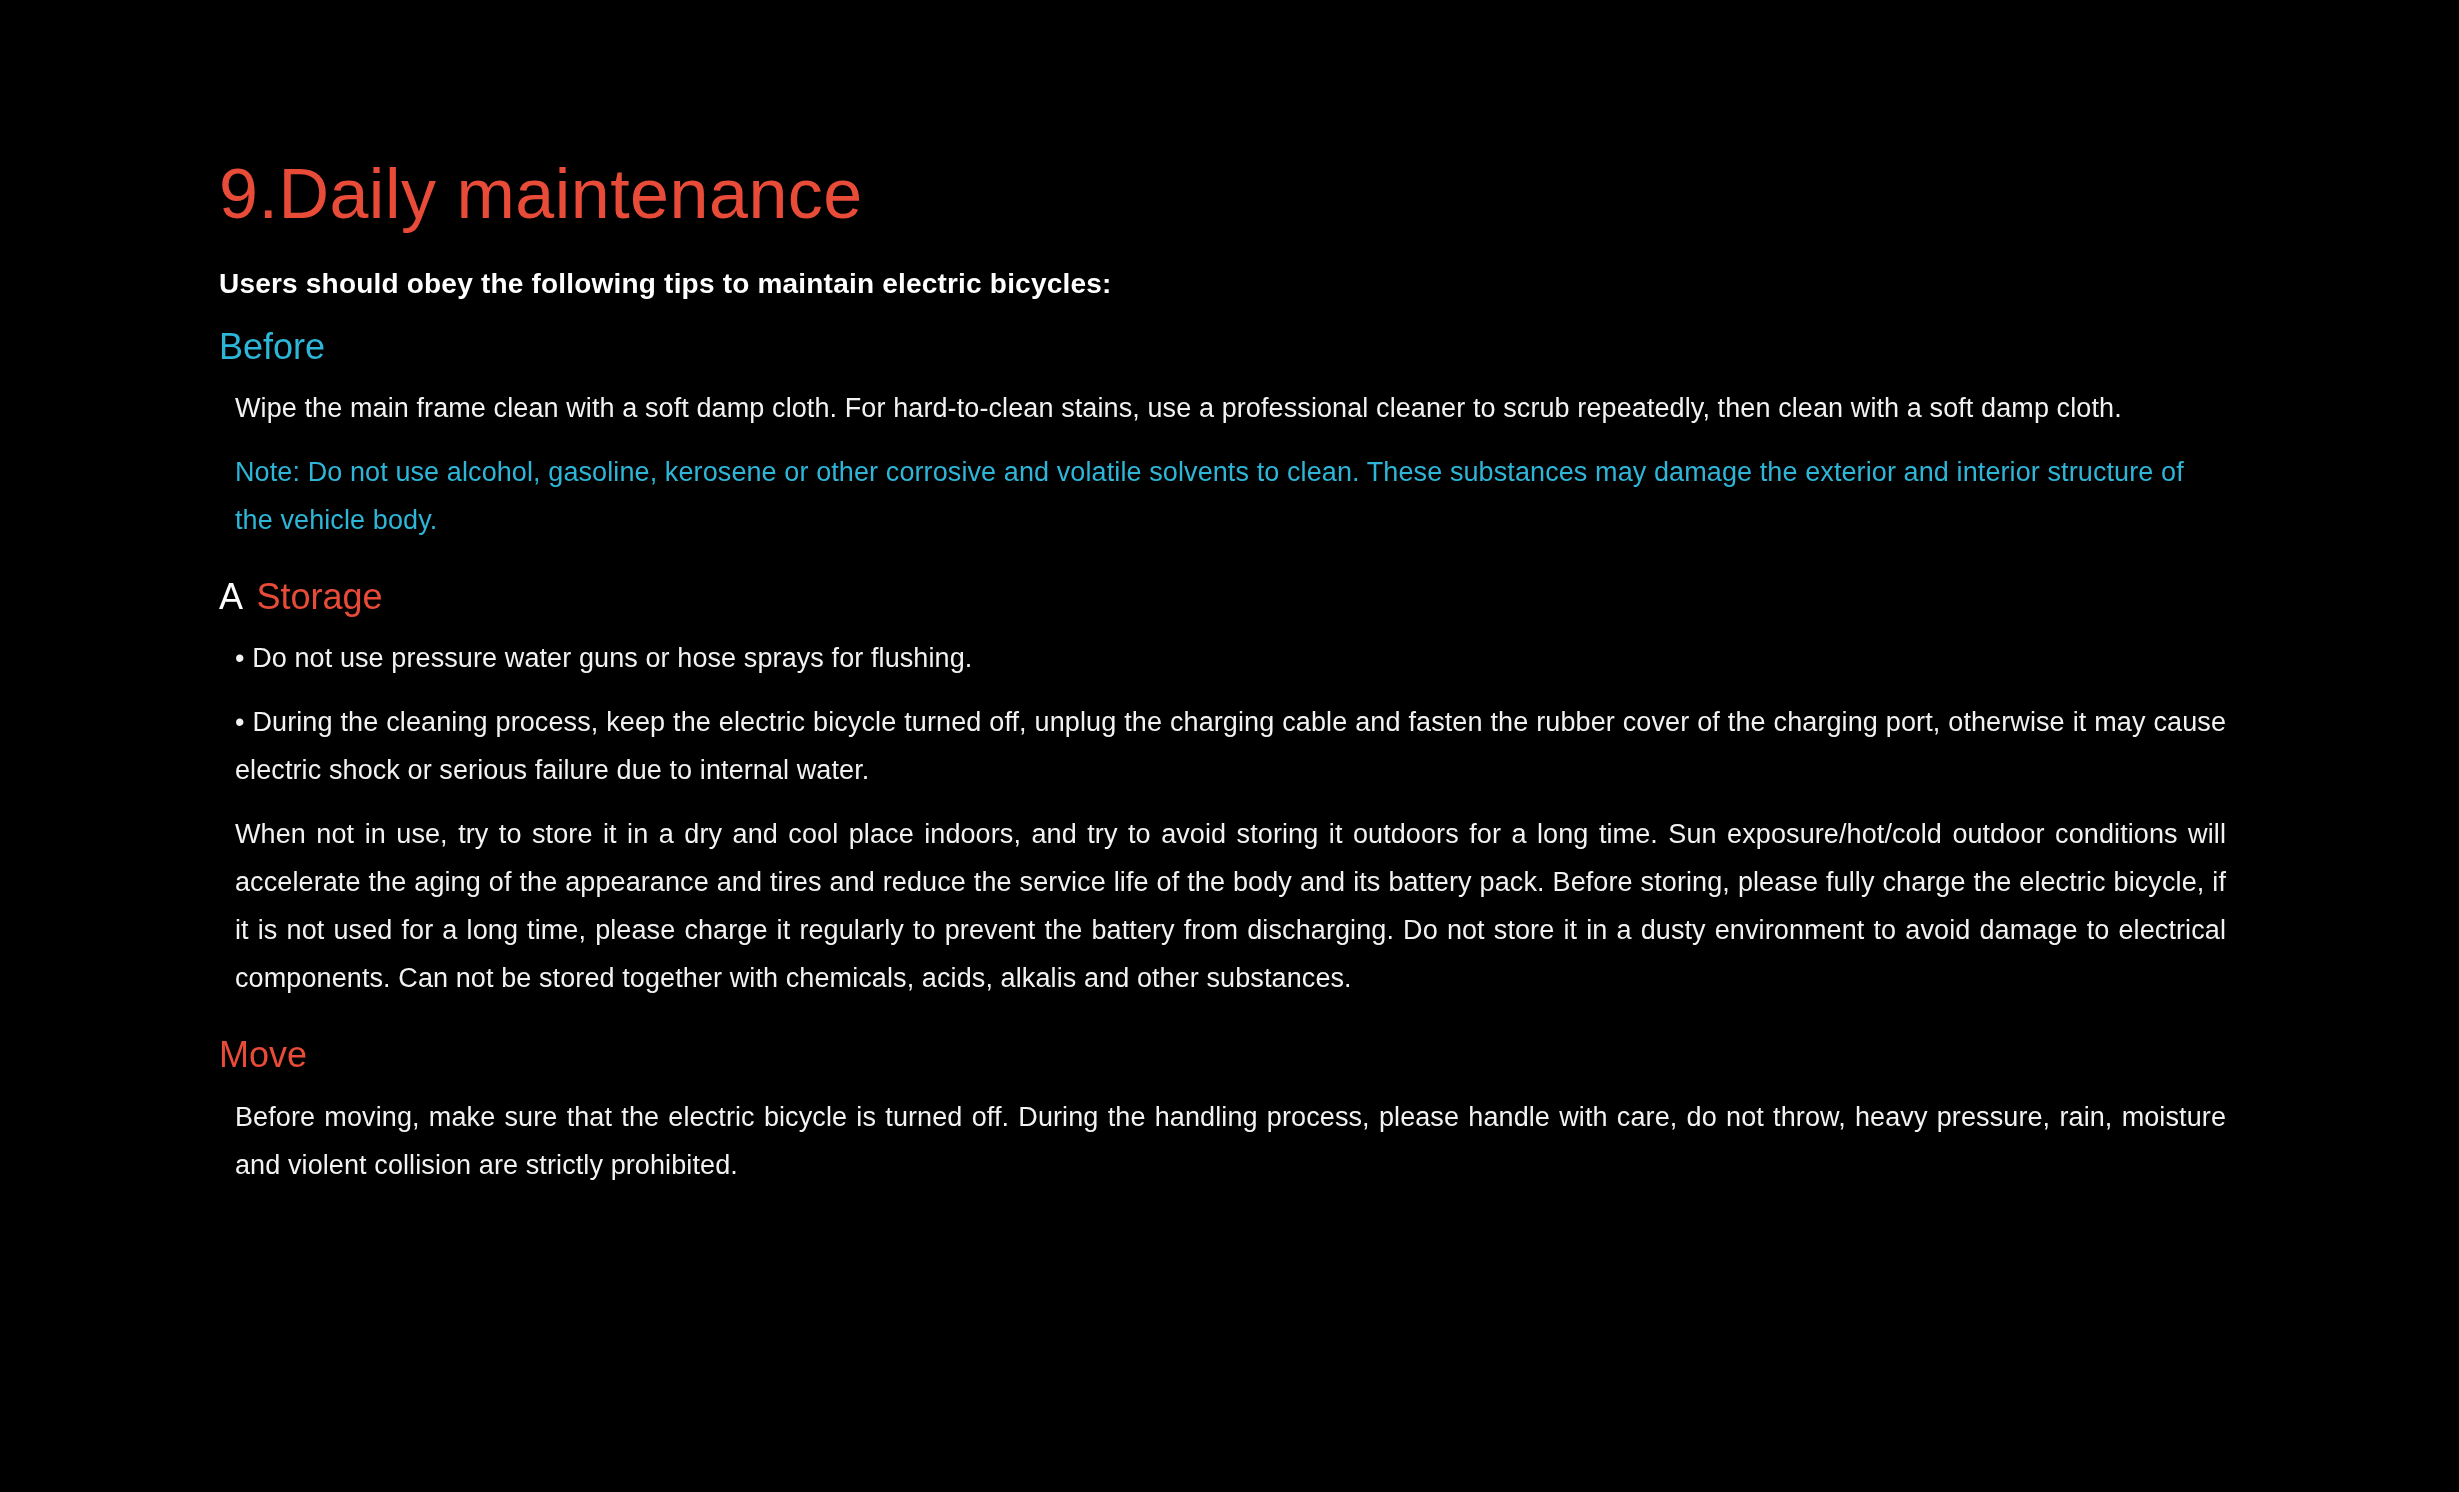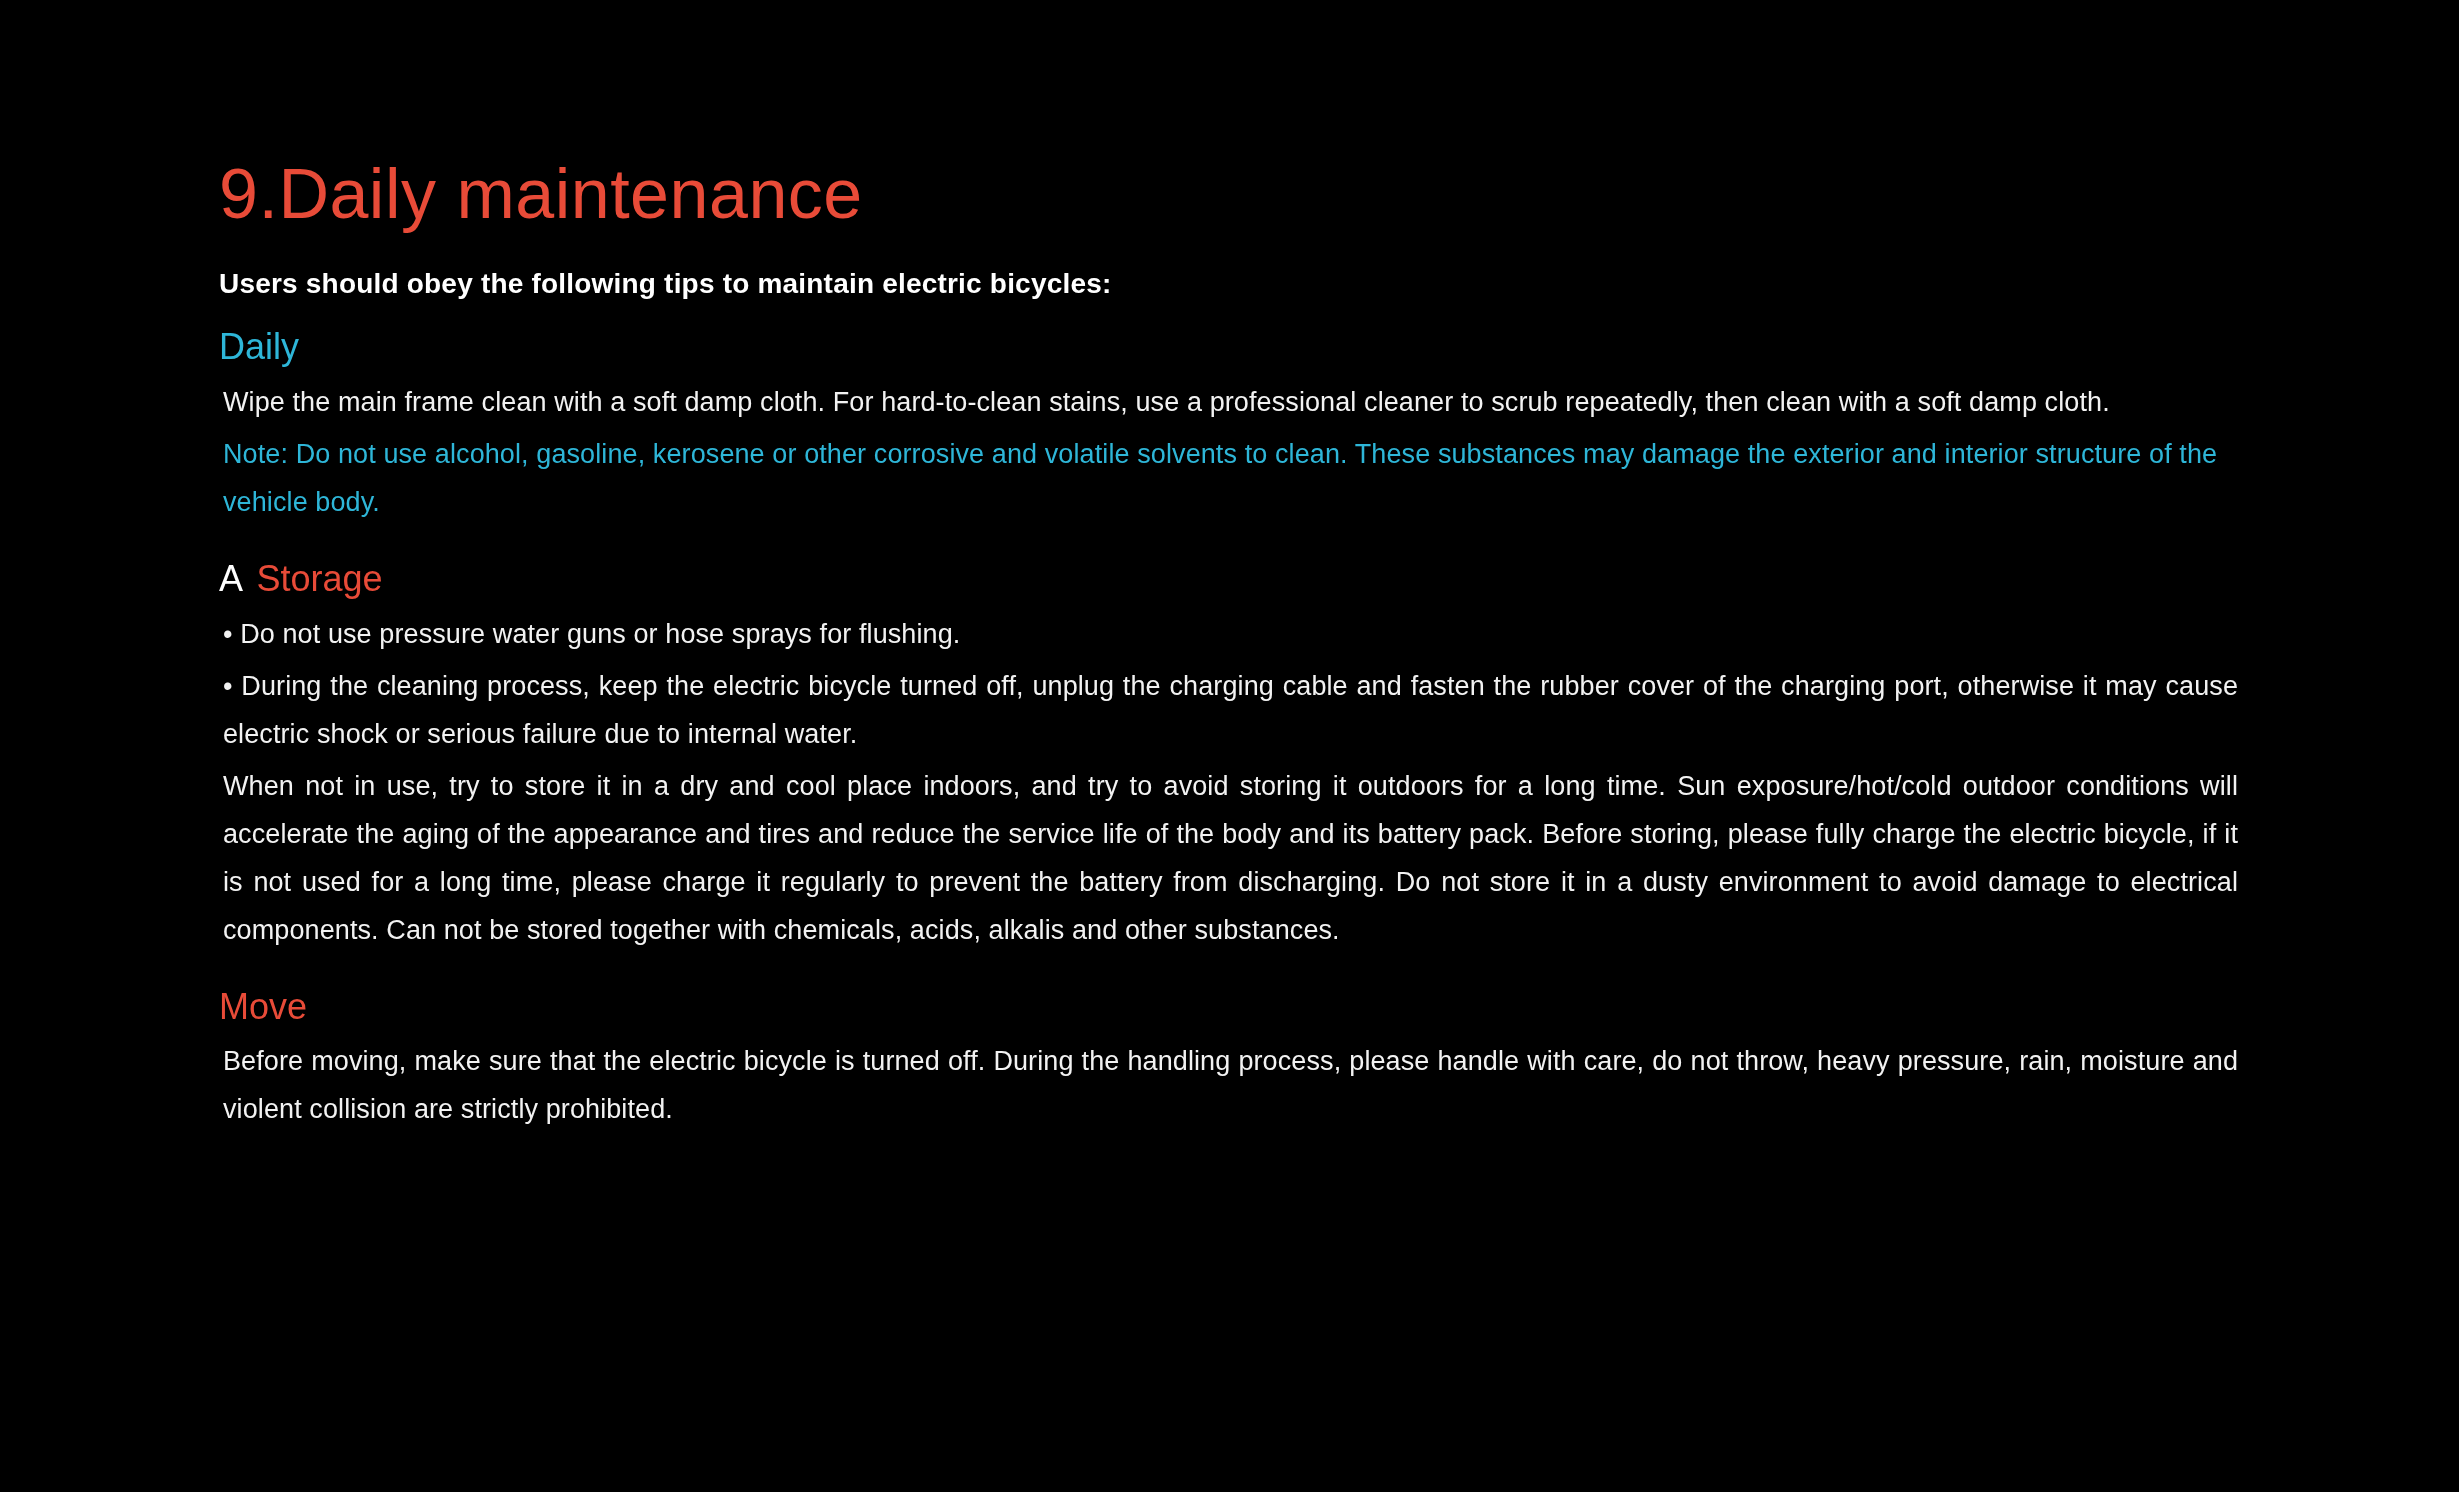--- a/index.html
+++ b/index.html
@@ -48,37 +48,37 @@
   .h2.first { margin-top: 0; }
   .h2.fire { margin-top: 44px; font-size: 38px; }
   .h2.move-h { }
   .cyan { color: var(--accent-cyan); }
   .red { color: var(--accent-red); }
   .white { color: #ffffff; }
   .body-text {
     color: var(--body-text);
     font-size: 27px;
     line-height: 48px;
-    margin: 4px;
+    margin: 16px;
     letter-spacing: 0.1px;
   }
   .justify { text-align: justify; }
   .note { color: var(--accent-cyan); }
   .warn-prefix { margin-right: 13.4px; }
 </style>
 </head>
 <body>
 
 <div class="page">
 
   <h1 class="doc-title">9.Daily maintenance</h1>
 
   <p class="intro">Users should obey the following tips to maintain electric bicycles:</p>
 
-  <h2 class="h2 cyan first">Daily</h2>
+  <h2 class="h2 cyan first">Before</h2>
 
   <p class="body-text justify">Wipe the main frame clean with a soft damp cloth. For hard-to-clean stains, use a professional cleaner to scrub repeatedly, then clean with a soft damp cloth.</p>
 
   <p class="body-text note">Note: Do not use alcohol, gasoline, kerosene or other corrosive and volatile solvents to clean. These substances may damage the exterior and interior structure of the vehicle body.</p>
 
   <h2 class="h2"><span class="white warn-prefix">A</span><span class="red">Storage</span></h2>
 
   <p class="body-text">• Do not use pressure water guns or hose sprays for flushing.</p>
 
   <p class="body-text justify">• During the cleaning process, keep the electric bicycle turned off, unplug the charging cable and fasten the rubber cover of the charging port, otherwise it may cause electric shock or serious failure due to internal water.</p>

